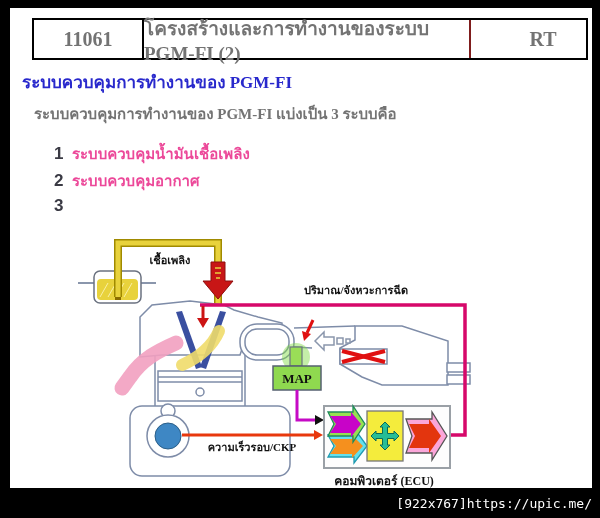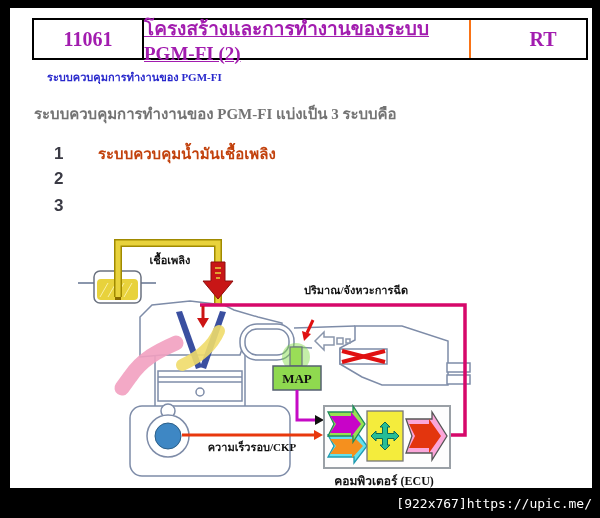--- a/index.html
+++ b/index.html
@@ -8,32 +8,32 @@
     font-family:"Liberation Serif", serif;
   }
   #content{
     position:absolute;left:10px;top:8px;width:582px;height:489px;background:#ffffff;
   }
   
   #header-table{
     position:absolute;left:22px;top:10px;width:552px;height:38px;
     display:flex;border:2px solid #000;background:#fff;
   }
-  .hcell{display:flex;align-items:center;justify-content:center;color:#a21caf;font-weight:bold;}
+  .hcell{display:flex;align-items:center;justify-content:center;color:#737373;font-weight:bold;}
   #hcell-code{width:108px;border-right:2px solid #000;font-size:20px;}
-  #hcell-title{flex:1;border-right:2px solid #f97316;font-size:19px;text-decoration:underline;}
+  #hcell-title{flex:1;border-right:2px solid #7f1d1d;font-size:19px;}
   #hcell-tag{width:86px;font-size:20px;padding-left:29px;}
   
-  #main-heading{position:absolute;left:37px;top:60px;font-size:11px;font-weight:bold;color:#2828CC;}
+  #main-heading{position:absolute;left:12px;top:60px;font-size:17px;font-weight:bold;color:#2828CC;}
   #sub-heading{position:absolute;left:24px;top:94px;font-size:15px;font-weight:bold;color:#737373;}
   
   #control-list{position:absolute;left:44px;top:134px;}
   .list-row{display:flex;align-items:baseline;height:27px;}
   .list-num{width:18px;font-family:"Liberation Sans",sans-serif;font-size:17px;font-weight:bold;color:#3A3A44;}
-  .list-label{margin-left:26px;font-size:15px;font-weight:bold;color:#c2410c;}
+  .list-label{margin-left:0;font-size:15px;font-weight:bold;color:#ec4899;}
   
   #diagram{position:absolute;left:62px;top:227px;width:410px;height:262px;}
   svg text{font-family:"Liberation Serif",serif;font-weight:bold;fill:#111;}
   
   #credit-bar{
     position:absolute;left:0;right:0;bottom:0;height:30px;background:#000;
     display:flex;align-items:center;justify-content:flex-end;padding-right:8px;box-sizing:border-box;
   }
   #credit-text{color:#fff;font-family:"DejaVu Sans Mono",monospace;font-size:13px;}
 </style>
@@ -52,20 +52,21 @@
     <div id="main-heading">ระบบควบคุมการทำงานของ PGM-FI</div>
     <div id="sub-heading">ระบบควบคุมการทำงานของ PGM-FI แบ่งเป็น 3 ระบบคือ</div>
 
     <div id="control-list">
       <div class="list-row">
         <span class="list-num">1</span>
         <span class="list-label">ระบบควบคุมน้ำมันเชื้อเพลิง</span>
       </div>
       <div class="list-row">
         <span class="list-num">2</span>
+        <span class="list-label">ระบบควบคุมอากาศ</span>
       </div>
       <div class="list-row">
         <span class="list-num">3</span>
       </div>
     </div>
 
     <svg id="diagram" viewBox="0 0 410 262" width="410" height="262" xmlns="http://www.w3.org/2000/svg">
 
       <g>
         <line x1="6" y1="48" x2="22" y2="48" stroke="#8A96AC" stroke-width="2"></line>

